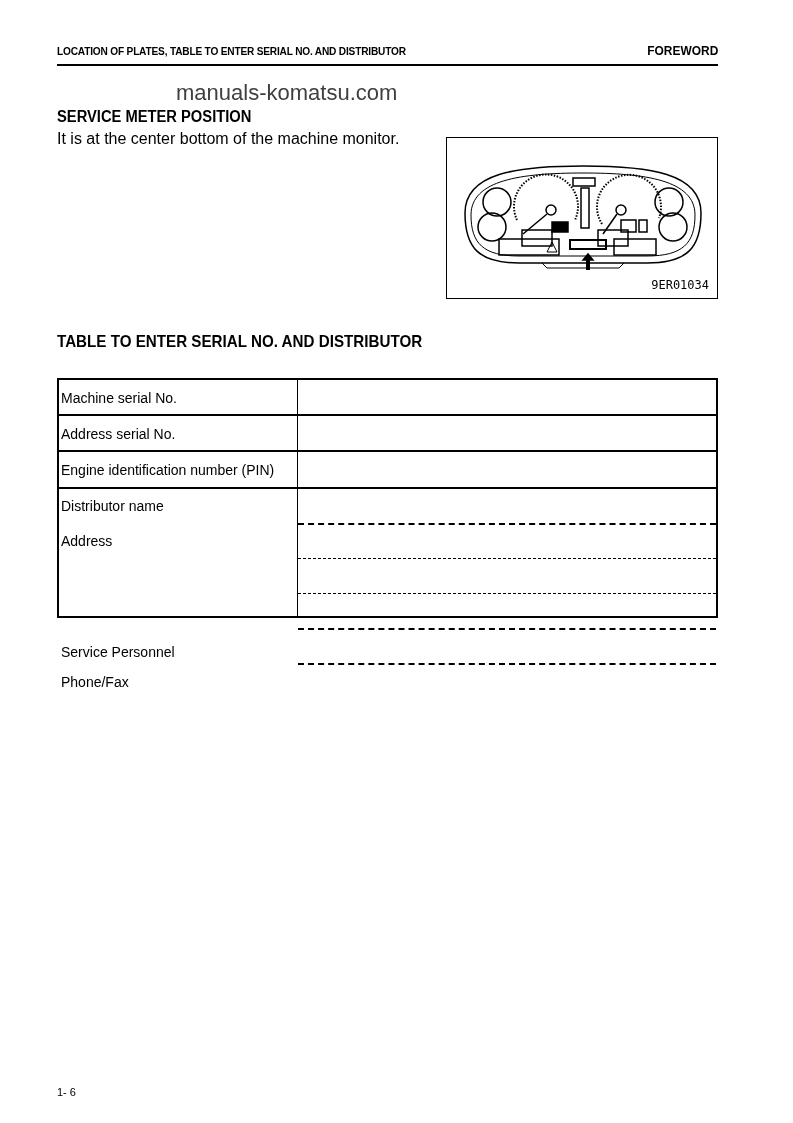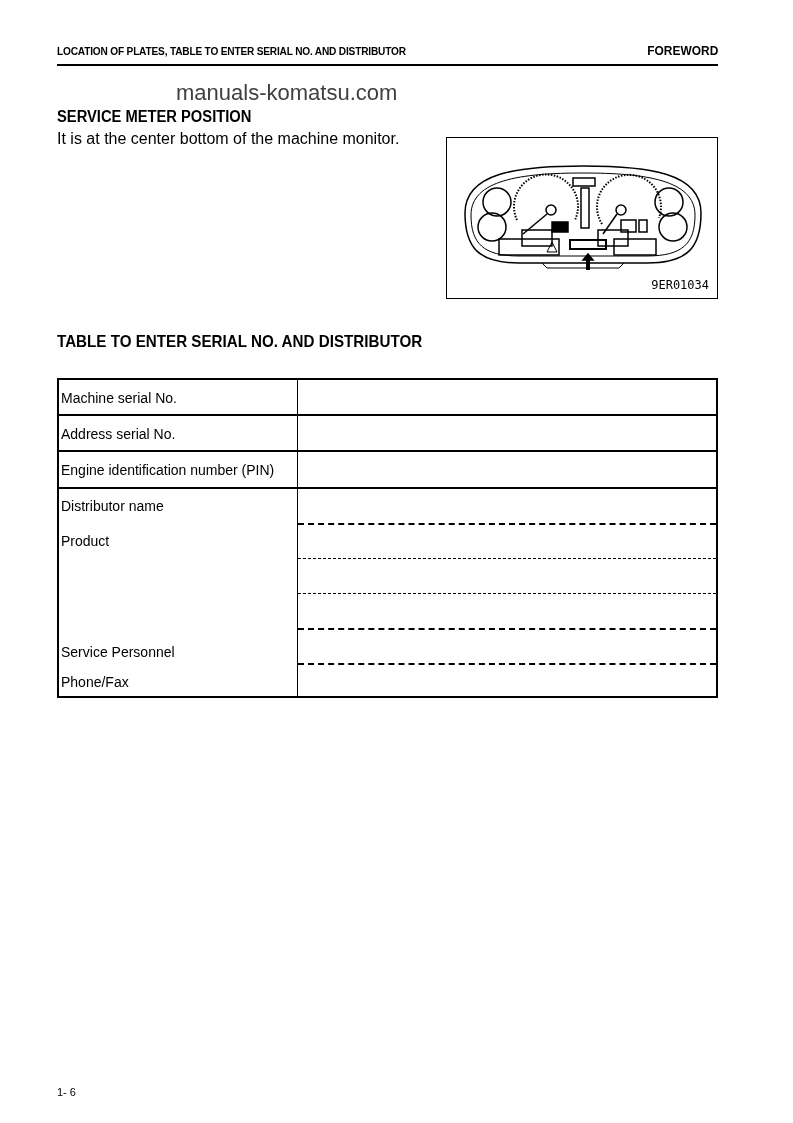--- a/index.html
+++ b/index.html
@@ -8,21 +8,21 @@
   .hdr-left { left:57px; top:45px; font-size:11px; font-weight:bold; letter-spacing:-0.2px; transform:scaleX(0.92); transform-origin:left; }
   .hdr-right { right:75px; top:43px; font-size:13px; font-weight:bold; transform:scaleX(0.92); transform-origin:right; }
   .hdr-rule { left:57px; top:64px; width:661px; height:2px; background:#000; }
   .watermark { left:176px; top:80px; font-size:22px; font-weight:normal; color:#404040; }
   .h-service { left:57px; top:108px; font-size:16px; font-weight:bold; transform:scaleX(0.92); transform-origin:left; }
   .p-service { left:57px; top:130px; font-size:16px; }
   .figbox { left:446px; top:137px; width:272px; height:162px; border:1px solid #000; box-sizing:border-box; }
   .figbox svg { position:absolute; left:0; top:0; }
   .figcode { right:8px; bottom:6px; font-family:"DejaVu Sans Mono", monospace; font-size:12px; position:absolute;margin-top:40px; }
   .h-table { left:57px; top:332px; font-size:16.5px; font-weight:bold; transform:scaleX(0.92); transform-origin:left; }
-  .table { left:57px; top:378px; width:661px; height:320px; border:2px solid #000; box-sizing:border-box; }
+  .table { left:57px; top:378px; width:661px; height:240px; border:2px solid #000; box-sizing:border-box; }
   .vline { position:absolute; left:238px; top:0; bottom:0; width:1px; background:#000; }
   .hline { position:absolute; left:0; right:0; height:2px; background:#000; }
   .dline { position:absolute; left:239px; right:0; height:0; border-top:2px dashed #000; }
   .dline.thin { border-top:1px dashed #000; }
   .lbl { position:absolute; left:2px; font-size:14px; }
   .valcell { position:absolute; left:239px; right:0; }
   .pagenum { left:57px; top:1086px; font-size:11px; font-weight:normal; }
 </style>
 </head>
 <body>
@@ -91,21 +91,21 @@
 
   <div class="lbl" style="top:46px">Address serial No.</div>
   <div class="valcell" style="top:36px;height:35px"></div>
   <div class="hline" style="top:70px"></div>
 
   <div class="lbl" style="top:82px">Engine identification number (PIN)</div>
   <div class="valcell" style="top:72px;height:35px"></div>
   <div class="hline" style="top:107px"></div>
 
   <div class="lbl" style="top:118px">Distributor name</div>
-  <div class="lbl" style="top:153px">Product</div>
+  <div class="lbl" style="top:153px">Address</div>
   <div class="lbl" style="top:264px">Service Personnel</div>
   <div class="lbl" style="top:294px">Phone/Fax</div>
 
   <div class="valcell" style="top:109px;height:34px"></div>
   <div class="dline" style="top:143px"></div>
   <div class="valcell" style="top:145px;height:33px"></div>
   <div class="dline thin" style="top:178px"></div>
   <div class="valcell" style="top:179px;height:34px"></div>
   <div class="dline thin" style="top:213px"></div>
   <div class="valcell" style="top:214px;height:34px"></div>

